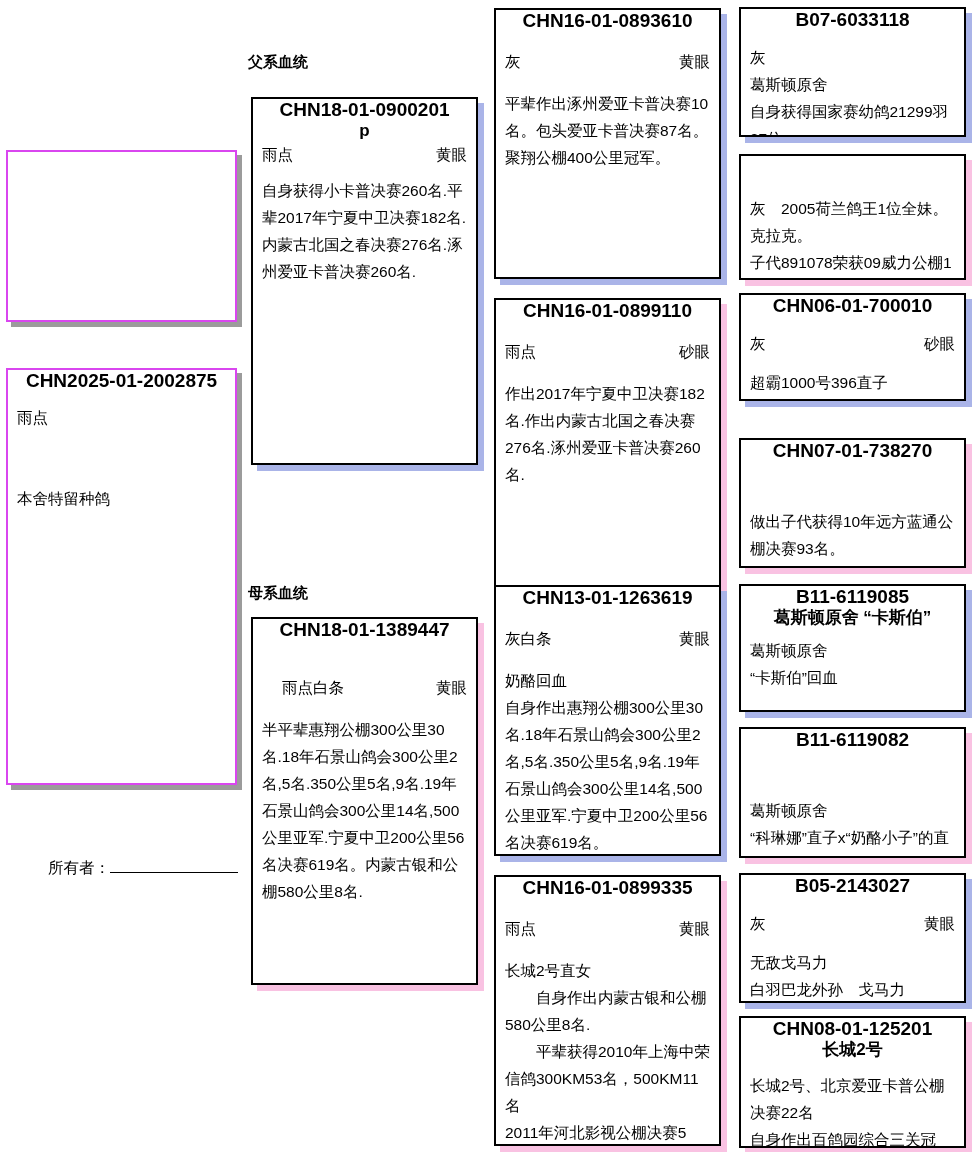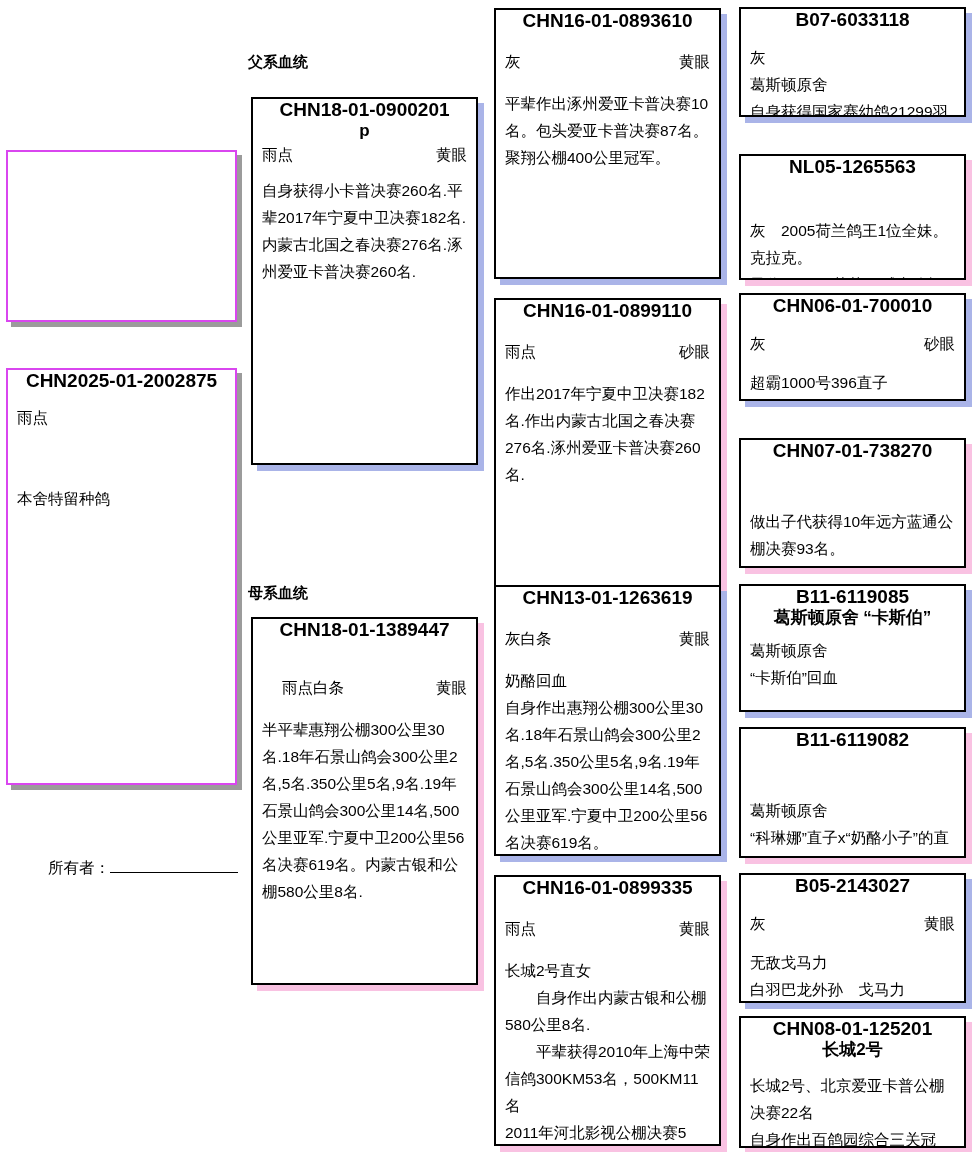--- a/index.html
+++ b/index.html
@@ -152,21 +152,21 @@
     <div class="attrs">
       <span>雨点</span>
       <span>黄眼</span>
     </div>
     <div class="desc">长城2号直女
 　　自身作出内蒙古银和公棚580公里8名.
 　　平辈获得2010年上海中荣信鸽300KM53名，500KM11名
 2011年河北影视公棚决赛5名.550名54名，三关综合鸽王冠军子代966806获得：20010年上海中荣信鸽300km53名.</div>
   </div>
 
-  <div class="pbox shadow-blue" id="b6" style="left:739px;top:7px;width:227px;height:110px">
+  <div class="pbox shadow-blue" id="b6" style="left:739px;top:7px;width:227px;height:130px">
     <span class="bucket">
       <svg width="20" height="22" viewBox="0 0 20 22">
           <path d="M6.5 8.5 L12.5 3 L18 9 L11.5 14.5 Z" fill="#fff" stroke="#000" stroke-width="1.4"></path>
           <path d="M6.5 8.5 C3.5 10 2.8 13 4.5 15 C6.2 17 9.5 16.5 11.5 14.5" fill="#fff" stroke="#000" stroke-width="1.2"></path>
           <path d="M4.5 15 L3.5 19" stroke="#000" stroke-width="1.2"></path>
         </svg>
     </span>
     <div class="title">B07-6033118</div>
     <div class="desc">灰
 葛斯顿原舍
@@ -174,21 +174,20 @@
   </div>
 
   <div class="pbox shadow-pink" id="b7" style="left:739px;top:154px;width:227px;height:126px">
     <span class="bucket">
       <svg width="20" height="22" viewBox="0 0 20 22">
           <path d="M6.5 8.5 L12.5 3 L18 9 L11.5 14.5 Z" fill="#fff" stroke="#000" stroke-width="1.4"></path>
           <path d="M6.5 8.5 C3.5 10 2.8 13 4.5 15 C6.2 17 9.5 16.5 11.5 14.5" fill="#fff" stroke="#000" stroke-width="1.2"></path>
           <path d="M4.5 15 L3.5 19" stroke="#000" stroke-width="1.2"></path>
         </svg>
     </span>
-    <div class="title">NL05-1265563</div>
     <div class="desc">灰　2005荷兰鸽王1位全妹。克拉克。
 子代891078荣获09威力公棚1</div>
   </div>
 
   <div class="pbox shadow-blue" id="b8" style="left:739px;top:293px;width:227px;height:108px">
     <span class="bucket">
       <svg width="20" height="22" viewBox="0 0 20 22">
           <path d="M6.5 8.5 L12.5 3 L18 9 L11.5 14.5 Z" fill="#fff" stroke="#000" stroke-width="1.4"></path>
           <path d="M6.5 8.5 C3.5 10 2.8 13 4.5 15 C6.2 17 9.5 16.5 11.5 14.5" fill="#fff" stroke="#000" stroke-width="1.2"></path>
           <path d="M4.5 15 L3.5 19" stroke="#000" stroke-width="1.2"></path>

